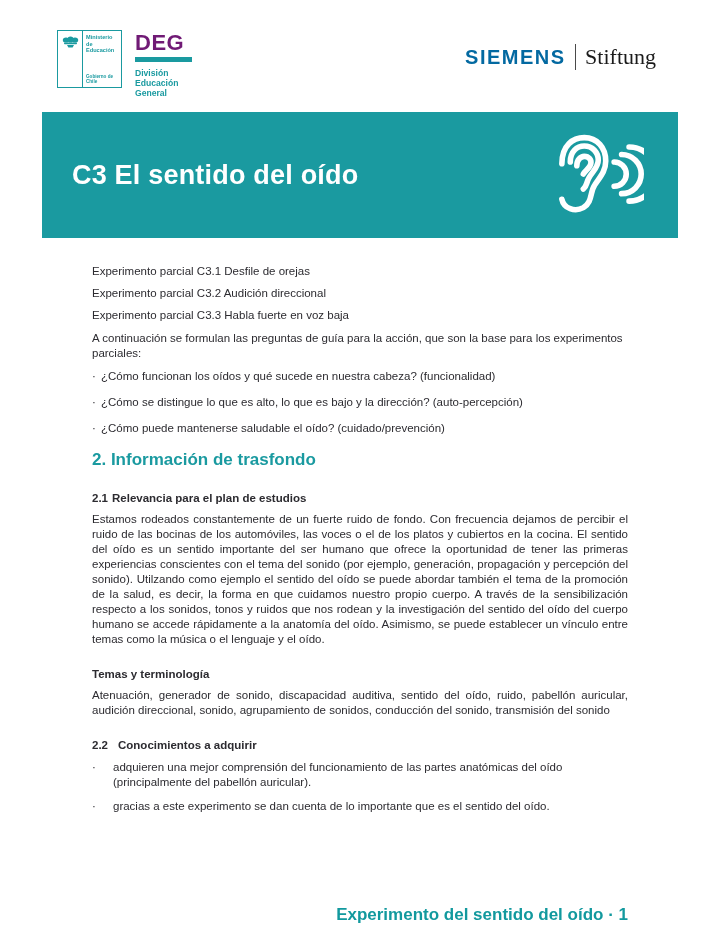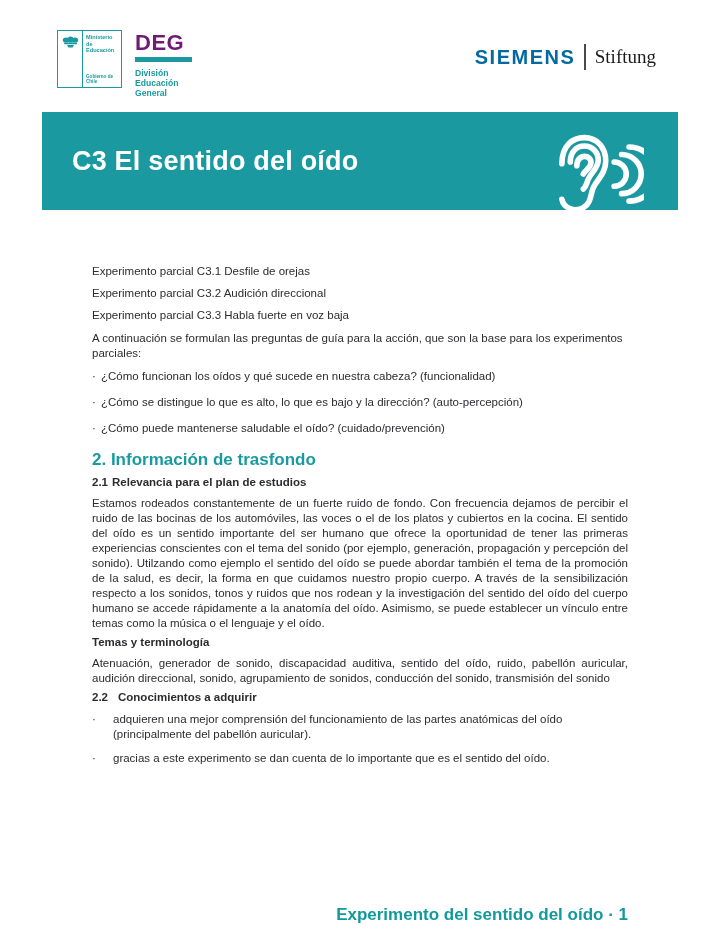--- a/index.html
+++ b/index.html
@@ -31,26 +31,26 @@
   .ministry-gov  { font-size: 4.6px; font-weight: 700; color: #1a9aa0; }
 
   .deg { position: absolute; left: 135px; top: 32px; }
   .deg-acronym { font-size: 22px; font-weight: 800; color: #701a75; letter-spacing: 0.5px; line-height: 22px; }
   .deg-bar { width: 57px; height: 4.5px; background: #1a9aa0; margin-top: 3px; }
   .deg-lines { margin-top: 6px; font-size: 8.6px; font-weight: 700; color: #1a9aa0; line-height: 10px; }
 
   .siemens { position: absolute; top: 44px; right: 64px; display: flex; align-items: center; }
   .siemens-brand { font-size: 20px; font-weight: 800; color: #0369a1; letter-spacing: 1.5px; }
   .siemens-divider { width: 1.5px; height: 26px; background: #4a4a4a; margin: 0 9px; }
-  .siemens-suffix { font-size: 19px; font-family: "Liberation Serif", serif; color: #1b1b1b; }
+  .siemens-suffix { font-size: 22px; font-family: "Liberation Serif", serif; color: #1b1b1b; }
 
   
   .banner {
     position: absolute; left: 42px; top: 112px;
-    width: 636px; height: 98px;
+    width: 636px; height: 126px;
     background: #1a9aa0;
   }
   .banner-title {
     position: absolute; left: 30px; top: 50%; transform: translateY(-50%);
     font-size: 27px; font-weight: 800; color: #ffffff; letter-spacing: 0.2px;
   }
   .ear-wrap { position: absolute; right: 34px; top: 15px; }
 
   
   .content {
@@ -62,21 +62,21 @@
   .sec-heading {
     color: #1a9aa0; font-size: 17px; font-weight: 800;
     line-height: 22px; margin-top: 13px;
   }
   .intro { margin-top: 5px; }
 
   .q-bullets { margin-top: 8px; }
   .q-bullet { display: flex; margin-bottom: 11px; }
   .q-marker { width: 9px; flex: none; }
 
-  .sub-heading { font-weight: 700; margin-top: 4px; }
+  .sub-heading { font-weight: 700; margin-top: 20px; }
   .sub-num-1 { margin-right: 4px; }
   .sub-num-2 { margin-right: 10px; }
 
   .para { margin-top: 6px; text-align: justify; }
 
   .k-bullets { margin-top: 7px; }
   .k-bullet { display: flex; margin-bottom: 10px; line-height: 14.5px; }
   .k-marker { width: 21px; flex: none; }
 
   .footer {

